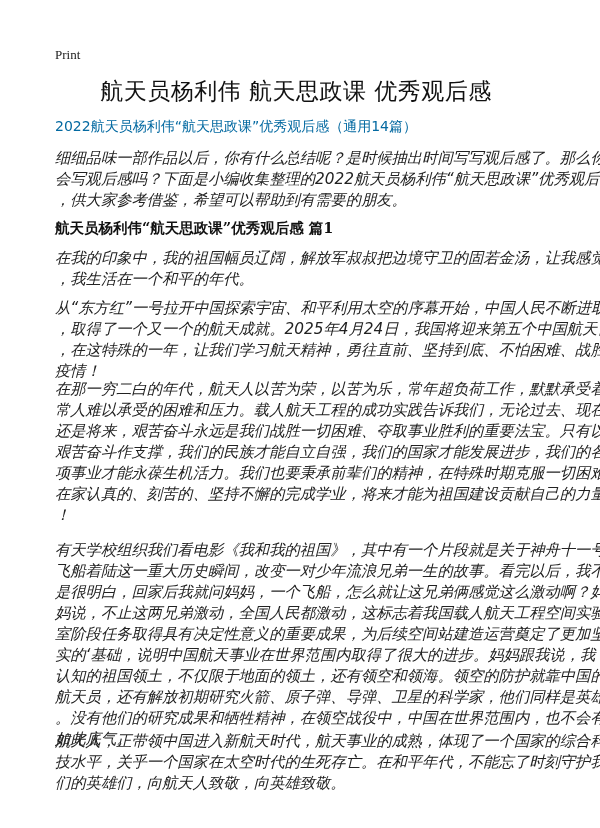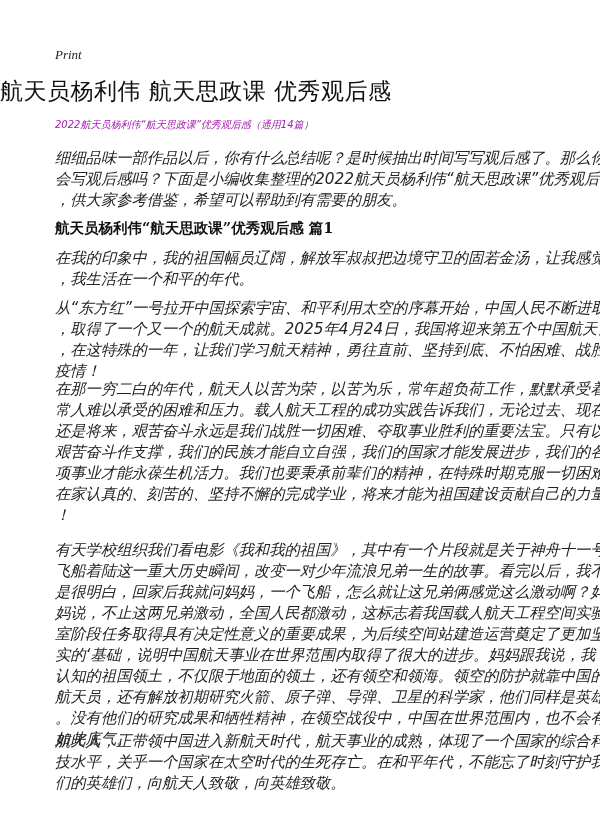--- a/index.html
+++ b/index.html
@@ -15,41 +15,39 @@
       color: #222222;
       font-family: "DejaVu Sans", "Liberation Sans", sans-serif;
     }
     .print-label {
       position: absolute;
       left: 55px;
       top: 47px;
       font-family: "Liberation Serif", "DejaVu Serif", serif;
       font-size: 13px;
       color: #222;
-      font-style: italic;
     }
     .doc-title {
       position: absolute;
       left: 0;
       width: 592px;
       top: 76px;
-      text-align: left;
+      text-align: center;
       font-size: 23px;
       letter-spacing: 0.5px;
       color: #111;
       white-space: nowrap;
     }
     .doc-subtitle {
       position: absolute;
       left: 55px;
       top: 118px;
-      font-size: 10px;
-      color: #a21caf;
+      font-size: 14px;
+      color: #0369a1;
       white-space: nowrap;
-      font-style: italic;
     }
     .para {
       position: absolute;
       left: 55px;
       width: 500px;
       font-size: 15.3px;
       line-height: 21px;
       color: #222;
       font-style: italic;
     }

